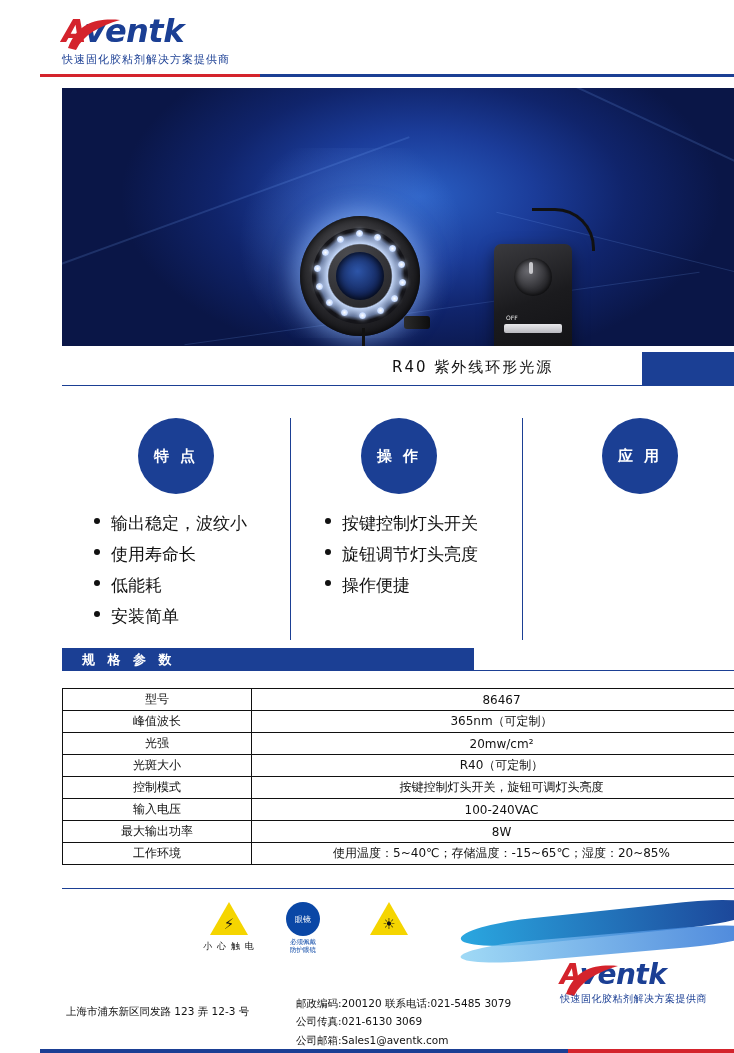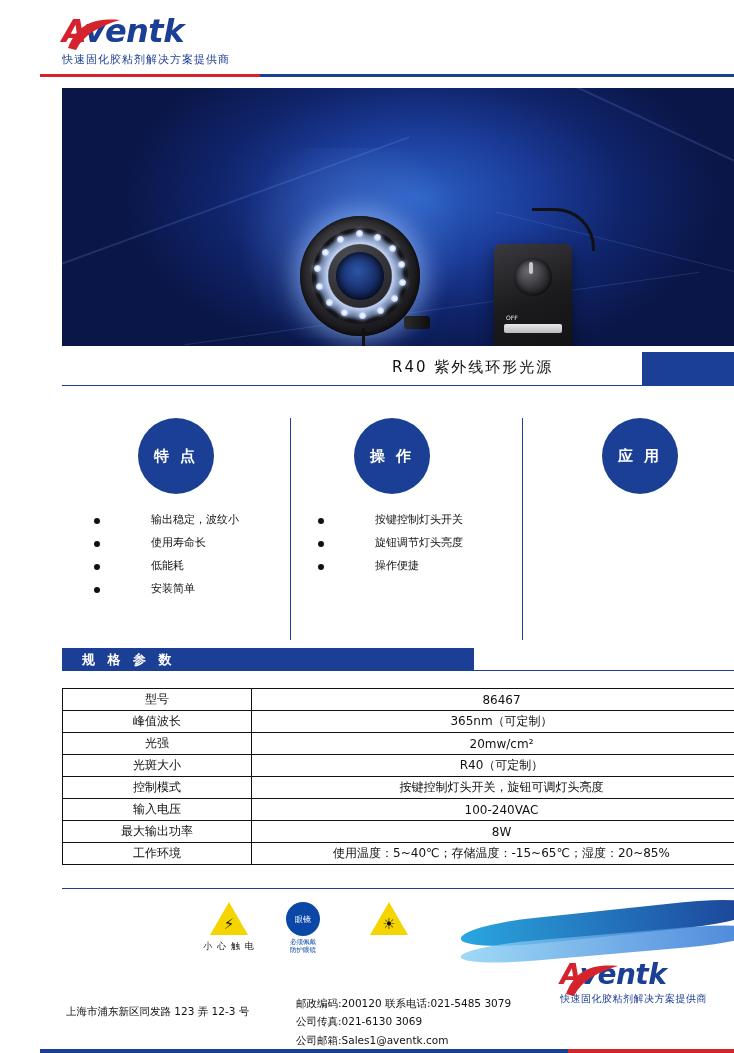--- a/index.html
+++ b/index.html
@@ -124,38 +124,38 @@
   .product-title{
     position:absolute;left:330px;top:6px;
     font-size:15px;color:#111;letter-spacing:2px;
     font-family:"DejaVu Sans",sans-serif;
   }
 
   
   .cols{position:absolute;left:22px;top:400px;width:690px;height:240px;}
   .col{position:absolute;top:0;width:228px;height:240px;}
   .col.c1{left:0;}
-  .col.c2{left:216px;}
+  .col.c2{left:223px;}
   .col.c3{left:464px;}
   .divider{position:absolute;top:18px;width:1px;height:222px;background:#1b3f94;}
   .divider.d1{left:228px;}
   .divider.d2{left:460px;}
   .circle{
     position:absolute;left:50%;top:18px;transform:translateX(-50%);
     width:76px;height:76px;border-radius:50%;background:#1b3f94;
     color:#fff;font-size:15px;font-weight:bold;letter-spacing:3px;
     display:flex;align-items:center;justify-content:center;
     font-family:"DejaVu Sans",sans-serif;
   }
   .bullets{position:absolute;left:32px;top:112px;width:196px;}
   .col.c2 .bullets{left:40px;}
   .col.c3 .bullets{left:30px;}
   .bullet{
     display:flex;align-items:flex-start;margin-bottom:8px;
-    font-size:11px;color:#111;font-family:"DejaVu Sans",sans-serif;gap:40px;
+    font-size:17px;color:#111;font-family:"DejaVu Sans",sans-serif;
   }
   .bullet .dot{
     width:6px;height:6px;border-radius:50%;background:#111;
     margin:6px 11px 0 0;flex:0 0 auto;
   }
 
   
   .spec-header{
     position:absolute;left:22px;top:648px;width:412px;height:22px;background:#1b3f94;
   }

